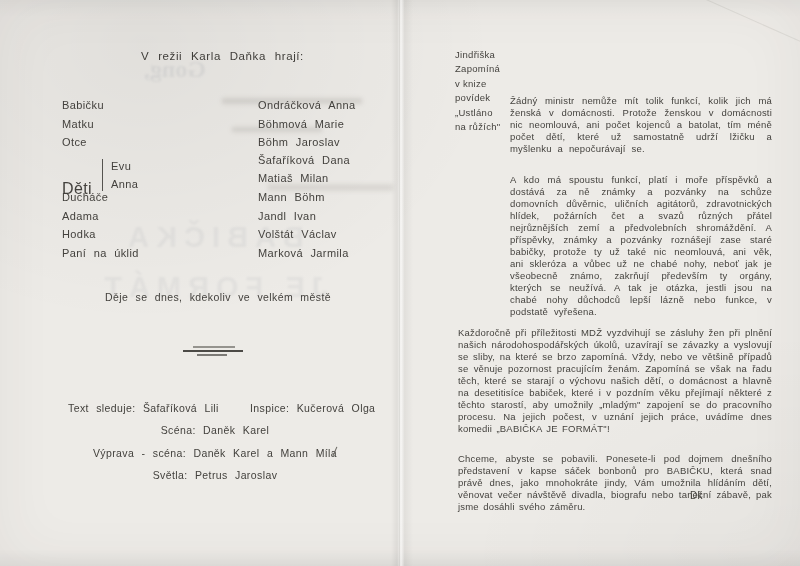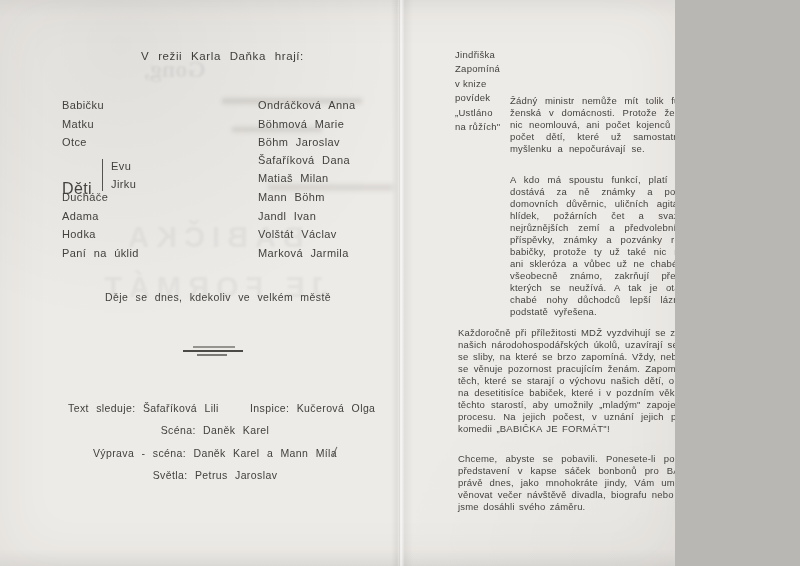--- a/index.html
+++ b/index.html
@@ -2,21 +2,21 @@
 <html><head>
 <meta charset="utf-8">
 <style>
   html,body{margin:0;padding:0;}
   body{
     width:800px;height:566px;overflow:hidden;
     font-family:"Liberation Sans", sans-serif;
     background:#b9b7b3;
   }
   .sheet{
-    position:relative;width:675px;height:566px;overflow:hidden;
+    position:relative;width:800px;height:566px;overflow:hidden;
     background:#edebe7;
     background-image:
       radial-gradient(ellipse at 18% 8%, rgba(0,0,0,0.05), rgba(0,0,0,0) 38%),
       radial-gradient(ellipse at 100% 100%, rgba(0,0,0,0.03), rgba(0,0,0,0) 30%),
       linear-gradient(180deg, rgba(0,0,0,0.03) 0, rgba(0,0,0,0) 3%, rgba(0,0,0,0) 97%, rgba(0,0,0,0.05) 100%);
     box-shadow:inset 0 0 60px rgba(60,55,45,0.06);
     color:#45433f;
     text-decoration:underline;
   }
   .abs{position:absolute;}
@@ -92,21 +92,21 @@
 
   <div class="abs role" style="top:99px">Babičku</div>
   <div class="abs role" style="top:118px">Matku</div>
   <div class="abs role" style="top:136px">Otce</div>
 
   <div class="abs deti-group">
     <span class="deti-label">Děti</span>
     <span class="deti-bracket"></span>
     <span class="deti-children">
       <span>Evu</span>
-      <span>Jirku</span>
+      <span>Anna</span>
     </span>
   </div>
 
   <div class="abs role" style="top:191px">Ducháče</div>
   <div class="abs role" style="top:210px">Adama</div>
   <div class="abs role" style="top:228px">Hodka</div>
   <div class="abs role" style="top:247px">Paní na úklid</div>
 
   <div class="abs cast-name" style="top:99px">Ondráčková Anna</div>
   <div class="abs cast-name" style="top:118px">Böhmová Marie</div>

